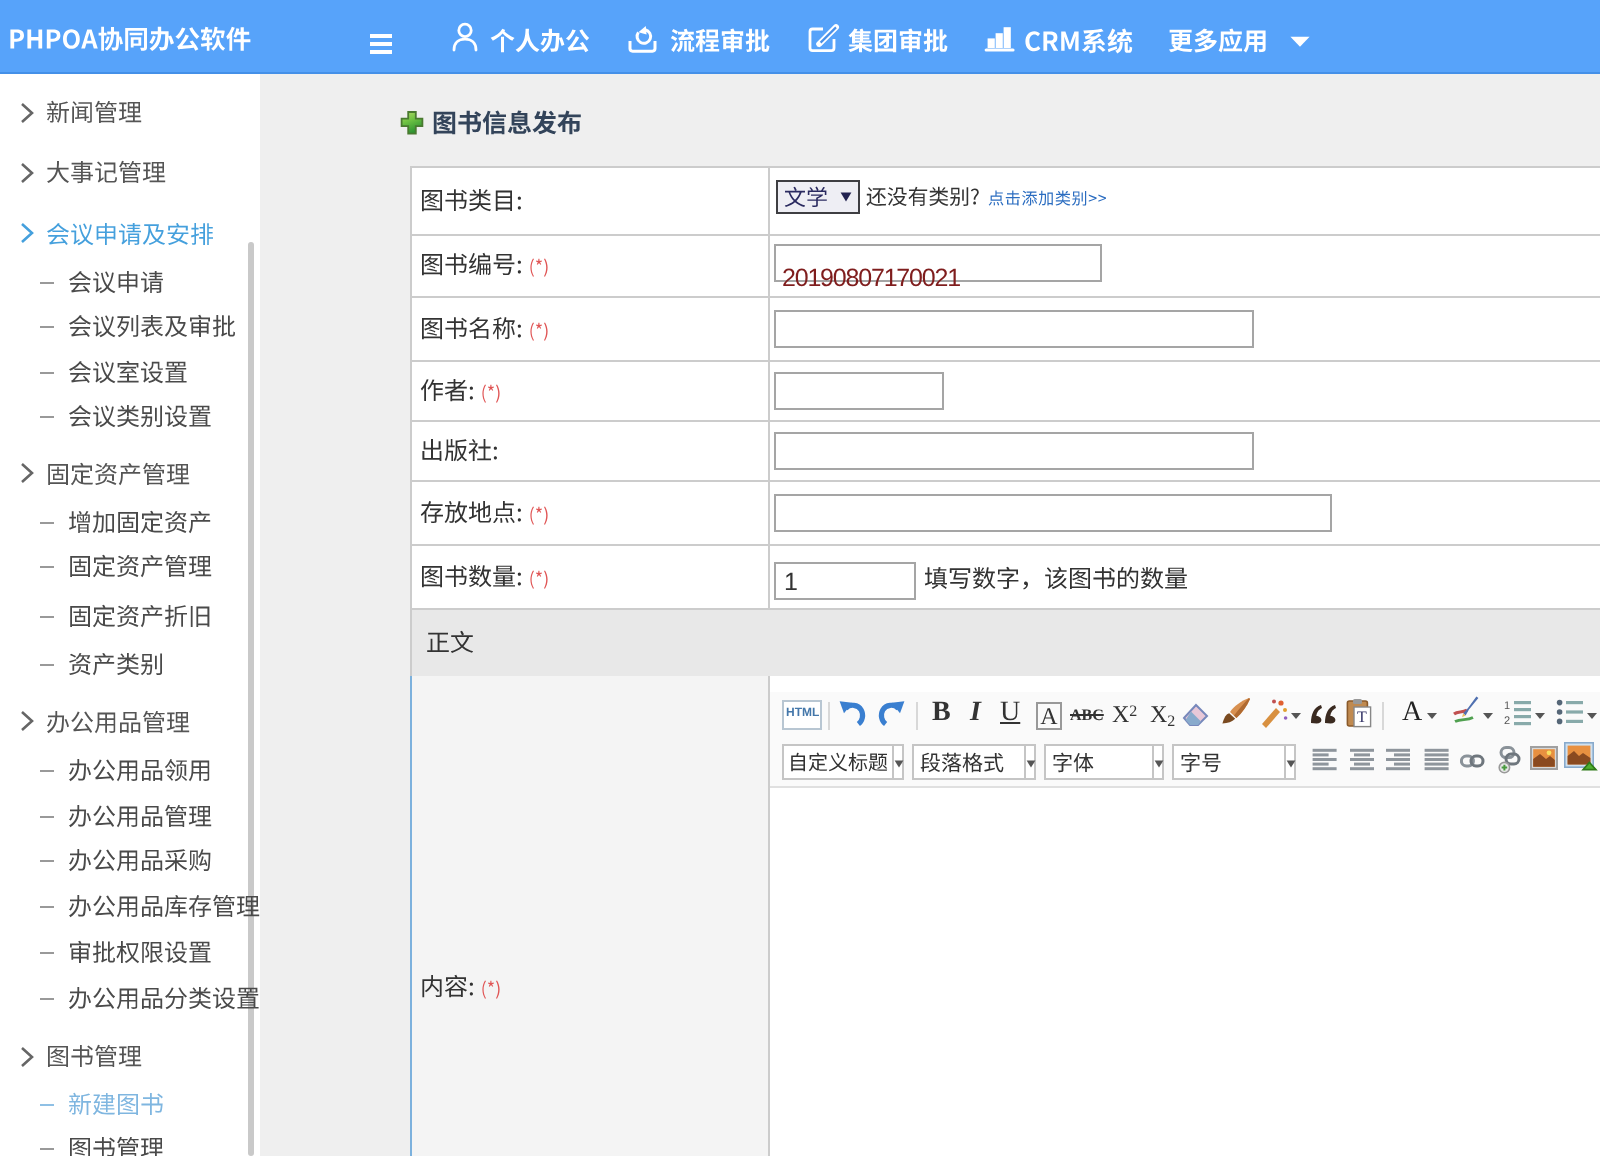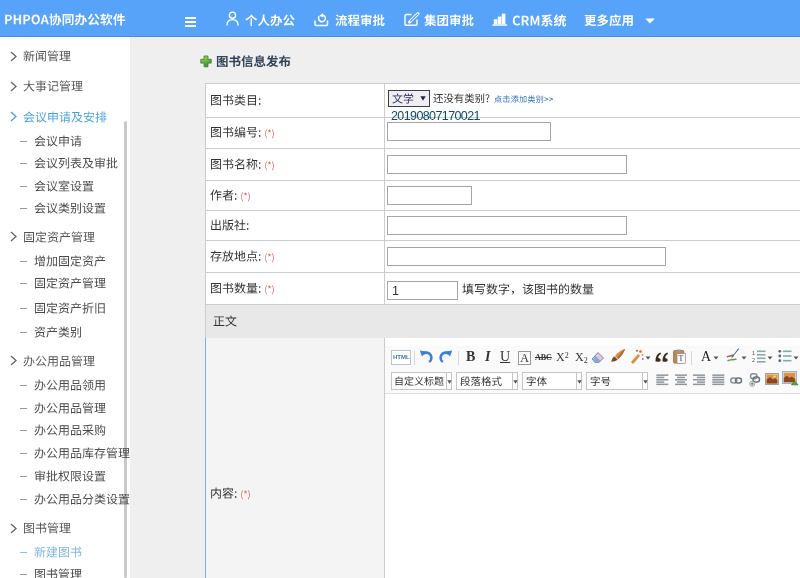--- a/index.html
+++ b/index.html
@@ -241,21 +241,21 @@
 <svg class="abs" style="left:419.5px;top:95.5px" width="6" height="5">
     <path d="M0.3 0.3 L5.7 0.3 L3 4.7 Z" fill="#222250"></path>
   </svg>
 <svg style="position:absolute;left:432.5px;top:93.0px;overflow:visible" width="59" height="12">
     <path d="M7 4.1C7.8 4.8 8.8 5.9 9.3 6.5L9.9 5.9C9.4 5.3 8.4 4.3 7.6 3.6ZM0.9 1C1.4 1.5 2.1 2.3 2.5 2.8L3.1 2.3C2.7 1.8 2 1.1 1.5 0.6ZM3.4 1.1V1.9H6.5C5.7 3.6 4.4 5 2.9 5.9C3.1 6 3.4 6.4 3.5 6.5C4.4 5.9 5.3 5.1 6 4.2V8.5H6.8V3.1C7 2.7 7.2 2.3 7.4 1.9H9.7V1.1ZM2.6 3.9H0.4V4.7H1.8V7.9C1.3 8.1 0.8 8.6 0.2 9.2L0.8 10C1.3 9.3 1.8 8.6 2.2 8.6C2.4 8.6 2.7 9 3.2 9.3C3.9 9.8 4.8 9.9 6.2 9.9C7.2 9.9 9.1 9.8 9.9 9.8C9.9 9.5 10 9.1 10.1 8.9C9.1 9 7.5 9.1 6.2 9.1C5 9.1 4.1 9 3.4 8.6C3 8.3 2.8 8.1 2.6 8Z M11.3 1.1C11.9 1.5 12.7 2 13.2 2.3L13.6 1.7C13.2 1.4 12.3 0.9 11.7 0.6ZM10.8 3.9C11.4 4.3 12.3 4.8 12.7 5.1L13.1 4.4C12.7 4.1 11.8 3.7 11.2 3.4ZM11.1 9.3 11.7 9.8C12.3 8.9 13 7.6 13.5 6.5L12.9 6C12.4 7.2 11.6 8.5 11.1 9.3ZM15 0.8V2C15 2.8 14.8 3.6 13.4 4.3C13.6 4.4 13.8 4.7 13.9 4.9C15.5 4.1 15.8 3 15.8 2V1.5H17.8V3.1C17.8 3.9 18 4.2 18.8 4.2C18.9 4.2 19.6 4.2 19.7 4.2C20 4.2 20.2 4.2 20.3 4.2C20.3 4 20.3 3.7 20.3 3.4C20.1 3.5 19.9 3.5 19.7 3.5C19.6 3.5 19 3.5 18.8 3.5C18.6 3.5 18.6 3.4 18.6 3.1V0.8ZM18.5 5.7C18.1 6.5 17.6 7.2 16.8 7.7C16.1 7.2 15.6 6.5 15.2 5.7ZM13.9 5V5.7H14.6L14.4 5.8C14.8 6.7 15.4 7.5 16.2 8.2C15.3 8.7 14.2 9.1 13.2 9.3C13.3 9.4 13.5 9.8 13.6 10C14.7 9.7 15.8 9.3 16.8 8.7C17.7 9.3 18.7 9.7 19.9 10C20 9.8 20.3 9.4 20.4 9.3C19.3 9.1 18.3 8.7 17.5 8.2C18.4 7.4 19.2 6.5 19.6 5.2L19.1 5L19 5Z M24.9 0.4C24.7 0.9 24.6 1.3 24.4 1.8H21.5V2.5H24.1C23.4 3.9 22.5 5.1 21.2 6C21.4 6.1 21.6 6.4 21.7 6.6C22.4 6.1 23 5.6 23.5 4.9V10H24.2V7.9H28.6V9C28.6 9.2 28.5 9.2 28.4 9.2C28.2 9.2 27.5 9.2 26.8 9.2C26.9 9.4 27.1 9.7 27.1 10C28 10 28.6 10 28.9 9.8C29.2 9.7 29.3 9.5 29.3 9V3.7H24.3C24.5 3.3 24.7 2.9 24.9 2.5H30.6V1.8H25.2C25.4 1.4 25.5 1 25.7 0.6ZM24.2 6.1H28.6V7.2H24.2ZM24.2 5.5V4.4H28.6V5.5Z M39 0.6C38.7 1 38.3 1.7 37.9 2.1L38.5 2.3C38.9 1.9 39.4 1.4 39.8 0.9ZM33.1 0.9C33.5 1.4 34 2 34.2 2.4L34.9 2C34.7 1.6 34.2 1.1 33.7 0.6ZM36 0.4V2.4H31.9V3.2H35.4C34.5 4 33.1 4.8 31.8 5.1C31.9 5.2 32.1 5.5 32.3 5.7C33.7 5.3 35.1 4.5 36 3.5V5.2H36.8V3.7C38.1 4.3 39.6 5.2 40.5 5.7L40.9 5.1C40 4.6 38.5 3.8 37.3 3.2H40.9V2.4H36.8V0.4ZM36 5.4C36 5.8 35.9 6.2 35.8 6.6H31.9V7.3H35.5C35 8.3 34 8.9 31.7 9.3C31.8 9.4 32 9.8 32.1 10C34.7 9.5 35.8 8.7 36.4 7.4C37.2 8.8 38.6 9.7 40.7 10C40.8 9.8 41 9.4 41.2 9.3C39.3 9 37.9 8.4 37.2 7.3H40.9V6.6H36.6C36.7 6.2 36.8 5.8 36.8 5.4Z M48.1 1.7V7.4H48.9V1.7ZM50.3 0.6V9C50.3 9.2 50.3 9.2 50.1 9.2C49.9 9.2 49.3 9.2 48.6 9.2C48.7 9.4 48.8 9.8 48.8 10C49.8 10 50.3 10 50.6 9.8C51 9.7 51.1 9.5 51.1 9V0.6ZM43.3 1.6H46V3.6H43.3ZM42.6 0.9V4.3H46.7V0.9ZM44 4.6 44 5.5H42.2V6.2H43.9C43.7 7.6 43.3 8.8 41.9 9.4C42.1 9.6 42.3 9.8 42.4 10C43.9 9.2 44.4 7.9 44.7 6.2H46.1C46 8.1 45.9 8.9 45.7 9.1C45.7 9.2 45.6 9.2 45.4 9.2C45.2 9.2 44.8 9.2 44.4 9.1C44.5 9.3 44.6 9.6 44.6 9.9C45.1 9.9 45.5 9.9 45.8 9.9C46 9.8 46.2 9.8 46.4 9.6C46.7 9.2 46.8 8.3 46.9 5.8C46.9 5.7 46.9 5.5 46.9 5.5H44.7L44.8 4.6Z M53.9 6.9H54.7C54.5 5.2 56.4 4.6 56.4 3.1C56.4 1.9 55.6 1.2 54.4 1.2C53.6 1.2 52.9 1.6 52.4 2.2L53 2.7C53.4 2.3 53.8 2 54.3 2C55.1 2 55.5 2.5 55.5 3.1C55.5 4.4 53.6 5 53.9 6.9ZM54.3 9.3C54.7 9.3 55 9 55 8.6C55 8.1 54.7 7.8 54.3 7.8C53.9 7.8 53.6 8.1 53.6 8.6C53.6 9 53.9 9.3 54.3 9.3Z" fill="#333333"></path>
   </svg>
 <svg style="position:absolute;left:494.0px;top:95.1px;overflow:visible" width="62" height="9">
     <path d="M1.9 3.4H6.2V4.8H1.9ZM2.8 6.1C2.9 6.6 2.9 7.3 2.9 7.7L3.5 7.6C3.5 7.2 3.5 6.6 3.3 6ZM4.4 6.1C4.7 6.6 4.9 7.3 5 7.7L5.6 7.5C5.5 7.1 5.2 6.5 5 6ZM6.1 6C6.5 6.5 6.9 7.3 7.1 7.7L7.7 7.5C7.5 7 7 6.3 6.6 5.8ZM1.4 5.9C1.2 6.5 0.8 7.1 0.3 7.5L0.9 7.8C1.3 7.3 1.7 6.7 2 6ZM1.3 2.8V5.4H6.8V2.8H4.3V1.8H7.4V1.2H4.3V0.3H3.7V2.8Z M9.5 4.7V7.3H14.6V7.8H15.3V4.7H14.6V6.7H12.7V4.1H15.9V3.5H12.7V2.2H15.4V1.6H12.7V0.3H12.1V1.6H9.5V2.2H12.1V3.5H8.9V4.1H12.1V6.7H10.2V4.7Z M20 4.8C19.8 5.4 19.5 6.1 19 6.5L19.4 6.9C19.9 6.4 20.3 5.6 20.5 5ZM21.9 5.1C22.1 5.6 22.4 6.3 22.4 6.8L22.9 6.6C22.9 6.2 22.6 5.5 22.4 4.9ZM22.9 4.9C23.4 5.5 23.9 6.3 24 6.9L24.6 6.6C24.3 6.1 23.9 5.2 23.4 4.6ZM21 3.9V7.1C21 7.2 21 7.2 20.9 7.2C20.8 7.2 20.4 7.2 20 7.2C20.1 7.4 20.2 7.6 20.2 7.8C20.7 7.8 21.1 7.8 21.3 7.7C21.5 7.6 21.6 7.4 21.6 7.1V3.9ZM17.4 0.8C17.9 1.1 18.4 1.4 18.7 1.7L19.1 1.2C18.8 1 18.2 0.6 17.7 0.4ZM17 3C17.5 3.2 18.1 3.6 18.4 3.8L18.7 3.4C18.4 3.1 17.8 2.8 17.3 2.6ZM17.2 7.3 17.7 7.7C18.1 6.9 18.5 6 18.8 5.2L18.3 4.9C18 5.7 17.5 6.7 17.2 7.3ZM19.3 0.8V1.4H21.1C21 1.7 20.9 2.1 20.8 2.4H19V3H20.5C20.1 3.7 19.5 4.2 18.8 4.6C18.9 4.7 19 4.9 19.1 5.1C20.1 4.6 20.7 3.9 21.2 3H22.2C22.6 3.8 23.4 4.6 24.2 4.9C24.3 4.8 24.4 4.6 24.6 4.5C23.9 4.2 23.2 3.6 22.8 3H24.4V2.4H21.4C21.6 2.1 21.7 1.7 21.8 1.4H24.2V0.8Z M29.7 1.3V7.7H30.3V7.1H31.8V7.6H32.4V1.3ZM30.3 6.5V1.9H31.8V6.5ZM26.6 0.4 26.6 1.9H25.5V2.5H26.6C26.5 4.5 26.3 6.3 25.3 7.4C25.4 7.5 25.6 7.6 25.7 7.8C26.8 6.6 27.1 4.6 27.2 2.5H28.4C28.4 5.6 28.3 6.7 28.1 6.9C28 7 28 7.1 27.8 7C27.7 7 27.4 7 27 7C27.1 7.2 27.1 7.4 27.1 7.6C27.5 7.6 27.9 7.7 28.1 7.6C28.3 7.6 28.5 7.5 28.6 7.3C28.9 7 29 5.8 29 2.2C29 2.1 29 1.9 29 1.9H27.2L27.2 0.4Z M39.4 0.5C39.2 0.8 38.9 1.3 38.6 1.6L39.1 1.8C39.4 1.5 39.8 1.1 40.1 0.7ZM34.9 0.7C35.2 1.1 35.6 1.5 35.7 1.9L36.3 1.6C36.1 1.3 35.7 0.8 35.4 0.5ZM37.1 0.3V1.9H34V2.5H36.6C36 3.1 34.9 3.7 33.8 4C34 4.1 34.1 4.3 34.2 4.5C35.3 4.1 36.4 3.5 37.1 2.7V4.1H37.7V2.8C38.8 3.4 40 4 40.6 4.4L40.9 3.9C40.3 3.5 39.1 2.9 38.1 2.5H41V1.9H37.7V0.3ZM37.2 4.2C37.1 4.6 37.1 4.8 37 5.1H33.9V5.7H36.8C36.4 6.4 35.5 6.9 33.8 7.2C33.9 7.4 34 7.6 34.1 7.8C36.1 7.4 37 6.7 37.4 5.7C38.1 6.9 39.2 7.5 40.8 7.8C40.9 7.6 41.1 7.3 41.2 7.2C39.7 7 38.6 6.5 38 5.7H41V5.1H37.6C37.7 4.8 37.7 4.5 37.8 4.2Z M46.8 1.3V5.8H47.4V1.3ZM48.5 0.5V7C48.5 7.1 48.5 7.2 48.3 7.2C48.2 7.2 47.7 7.2 47.2 7.2C47.3 7.3 47.4 7.6 47.4 7.8C48.1 7.8 48.5 7.8 48.8 7.7C49 7.6 49.1 7.4 49.1 7V0.5ZM43.1 1.2H45.2V2.8H43.1ZM42.5 0.7V3.3H45.7V0.7ZM43.7 3.5 43.6 4.3H42.2V4.8H43.6C43.4 5.9 43 6.8 42 7.4C42.1 7.5 42.3 7.7 42.4 7.8C43.6 7.2 44 6.1 44.1 4.8H45.3C45.2 6.3 45.1 6.9 45 7.1C44.9 7.1 44.8 7.1 44.7 7.1C44.6 7.1 44.3 7.1 43.9 7.1C44 7.3 44.1 7.5 44.1 7.7C44.4 7.7 44.8 7.7 45 7.7C45.2 7.7 45.3 7.6 45.5 7.4C45.7 7.2 45.8 6.5 45.9 4.5C45.9 4.4 45.9 4.3 45.9 4.3H44.2L44.2 3.5Z M50.4 5.9 54.3 4.4V3.8L50.4 2.3V2.9L52.3 3.7L53.5 4.1V4.1L52.3 4.6L50.4 5.3Z M55.2 5.9 59 4.4V3.8L55.2 2.3V2.9L57.1 3.7L58.3 4.1V4.1L57.1 4.6L55.2 5.3Z" fill="#2a6cc0"></path>
   </svg>
 <div class="abs" style="left:387px;top:121.5px;width:164px;height:19px;background:#fff;border:1px solid #a5a5a5"></div>
-<div class="abs" style="left:391px;top:109px;font-size:12.5px;letter-spacing:-0.6px;color:#0c4a6e">20190807170021</div>
+<div class="abs" style="left:391px;top:132px;font-size:12.5px;letter-spacing:-0.6px;color:#7f1d1d">20190807170021</div>
 <div class="abs" style="left:387px;top:155.0px;width:240px;height:19px;background:#fff;border:1px solid #a5a5a5"></div>
 <div class="abs" style="left:387px;top:186.0px;width:85px;height:19px;background:#fff;border:1px solid #a5a5a5"></div>
 <div class="abs" style="left:387px;top:216.0px;width:240px;height:19px;background:#fff;border:1px solid #a5a5a5"></div>
 <div class="abs" style="left:387px;top:247.0px;width:279px;height:19px;background:#fff;border:1px solid #a5a5a5"></div>
 <div class="abs" style="left:387px;top:281.0px;width:71px;height:19px;background:#fff;border:1px solid #a5a5a5"></div>
 <div class="abs" style="left:392px;top:283.5px;font-size:12.5px;color:#333">1</div>
 <svg style="position:absolute;left:462.0px;top:283.4px;overflow:visible" width="134" height="14">
     <path d="M8.4 9.8C9.2 10.3 10.2 11 10.8 11.5L11.4 10.9C10.8 10.4 9.8 9.7 9 9.3ZM6.4 9.3C5.9 9.8 4.7 10.5 3.8 10.9C4 11.1 4.3 11.3 4.4 11.5C5.3 11.1 6.4 10.4 7.2 9.8ZM7.3 0.5C7.3 0.8 7.2 1.2 7.2 1.6H4.5V2.3H7L6.9 3.1H5.1V8.5H4V9.3H11.5V8.5H10.4V3.1H7.7L7.9 2.3H11.2V1.6H8.1L8.3 0.6ZM5.9 8.5V7.7H9.6V8.5ZM5.9 5.1H9.6V5.8H5.9ZM5.9 4.5V3.8H9.6V4.5ZM5.9 6.4H9.6V7.1H5.9ZM0.4 8.9 0.7 9.8C1.7 9.4 2.9 8.9 4.1 8.4L4 7.6L2.7 8.1V4.2H4.1V3.4H2.7V0.6H1.8V3.4H0.5V4.2H1.8V8.4C1.3 8.6 0.8 8.8 0.4 8.9Z M12.9 1.1V3.5H13.8V2H22.1V3.5H23.1V1.1ZM13.1 8V8.9H19.9V8ZM15.6 2.2C15.3 3.6 14.9 5.6 14.6 6.7H20.9C20.7 9.1 20.4 10.1 20.1 10.4C20 10.5 19.8 10.6 19.5 10.6C19.2 10.6 18.4 10.5 17.6 10.5C17.8 10.7 17.9 11.1 17.9 11.3C18.7 11.4 19.5 11.4 19.8 11.4C20.3 11.3 20.6 11.3 20.9 11C21.3 10.5 21.6 9.3 21.9 6.3C21.9 6.2 21.9 5.9 21.9 5.9H15.7L16.1 4.4H21.6V3.6H16.2L16.5 2.3Z M29.3 0.7C29.1 1.2 28.7 1.9 28.4 2.3L29 2.6C29.3 2.2 29.7 1.6 30.1 1ZM25.1 1C25.4 1.5 25.7 2.2 25.8 2.6L26.5 2.3C26.4 1.9 26.1 1.2 25.7 0.8ZM28.9 7.4C28.6 8.1 28.3 8.6 27.8 9C27.3 8.8 26.9 8.6 26.4 8.4C26.6 8.1 26.8 7.8 27 7.4ZM25.3 8.7C25.9 9 26.6 9.3 27.2 9.6C26.4 10.1 25.5 10.5 24.5 10.7C24.6 10.9 24.8 11.2 24.9 11.4C26 11.1 27 10.7 27.9 10C28.3 10.2 28.7 10.4 28.9 10.6L29.5 10C29.2 9.9 28.9 9.6 28.5 9.4C29.1 8.7 29.6 7.9 29.9 6.9L29.4 6.6L29.3 6.7H27.3L27.6 6.1L26.8 5.9C26.7 6.2 26.6 6.4 26.5 6.7H24.8V7.4H26.1C25.8 7.9 25.6 8.4 25.3 8.7ZM27.1 0.5V2.7H24.6V3.5H26.8C26.2 4.2 25.3 5 24.5 5.3C24.6 5.5 24.9 5.8 25 6C25.7 5.6 26.5 5 27.1 4.2V5.7H27.9V4.1C28.5 4.5 29.2 5.1 29.5 5.3L30 4.7C29.7 4.5 28.7 3.8 28.1 3.5H30.4V2.7H27.9V0.5ZM31.5 0.6C31.2 2.7 30.7 4.7 29.8 6C30 6.1 30.3 6.4 30.5 6.5C30.8 6.1 31 5.5 31.3 5C31.5 6.1 31.9 7.2 32.3 8.2C31.7 9.3 30.7 10.2 29.4 10.8C29.6 11 29.8 11.4 29.9 11.6C31.1 10.9 32.1 10.1 32.8 9C33.4 10 34.1 10.8 35.1 11.4C35.2 11.2 35.5 10.9 35.7 10.7C34.7 10.2 33.9 9.3 33.3 8.2C33.9 6.9 34.3 5.4 34.6 3.6H35.4V2.8H32C32.1 2.1 32.3 1.4 32.4 0.7ZM33.7 3.6C33.5 5 33.2 6.2 32.8 7.2C32.3 6.2 32 4.9 31.8 3.6Z M41.5 6.2V7H36.8V7.8H41.5V10.4C41.5 10.6 41.5 10.6 41.2 10.6C41 10.6 40.2 10.6 39.4 10.6C39.6 10.8 39.8 11.3 39.8 11.5C40.8 11.5 41.5 11.5 41.9 11.4C42.3 11.2 42.5 10.9 42.5 10.4V7.8H47.2V7H42.5V6.5C43.5 6 44.6 5.1 45.3 4.4L44.7 3.9L44.5 3.9H38.8V4.8H43.6C43 5.3 42.2 5.9 41.5 6.2ZM41.1 0.7C41.3 1 41.5 1.4 41.7 1.7H37V4.2H37.8V2.6H46.1V4.2H47V1.7H42.8C42.6 1.3 42.3 0.8 42 0.4Z M49.9 11.8C51.1 11.4 52 10.4 52 9.1C52 8.3 51.6 7.7 50.9 7.7C50.4 7.7 50 8 50 8.6C50 9.2 50.4 9.5 50.9 9.5L51.1 9.4C51.1 10.3 50.5 10.8 49.6 11.2Z M61.4 1.1C62 1.8 62.7 2.6 63.1 3.2L63.7 2.6C63.4 2.1 62.6 1.2 62 0.6ZM60.6 4.2V5.1H62.5V9.5C62.5 10.1 62.1 10.5 61.9 10.7C62 10.9 62.3 11.2 62.4 11.4C62.5 11.2 62.8 10.9 64.7 9.6C64.6 9.4 64.5 9 64.5 8.8L63.3 9.6V4.2ZM67.1 0.6C67.3 1.1 67.5 1.6 67.7 2.1H64.3V2.9H66.9C66.4 3.6 65.7 4.6 65.4 4.9C65.2 5.1 64.8 5.2 64.6 5.2C64.7 5.4 64.8 5.9 64.9 6.1C65.1 6 65.5 6 67.9 5.8C67 6.8 65.7 7.6 64.4 8.2C64.5 8.4 64.8 8.7 64.9 8.9C67.2 7.9 69.1 6.1 70.2 4.2L69.4 3.9C69.2 4.2 68.9 4.6 68.7 5L66.3 5.1C66.8 4.5 67.5 3.6 67.9 2.9H71.3V2.1H68.7C68.6 1.6 68.3 0.9 67.9 0.4ZM70.3 6C69.2 8 66.7 9.8 63.9 10.8C64 11 64.3 11.3 64.4 11.6C65.9 11 67.2 10.3 68.4 9.4C69.2 10.1 70.2 10.9 70.7 11.4L71.4 10.8C70.8 10.3 69.9 9.5 69 8.9C69.9 8.1 70.7 7.3 71.3 6.3Z M76.5 7.2C77.5 7.4 78.7 7.8 79.4 8.2L79.7 7.6C79.1 7.2 77.8 6.9 76.9 6.7ZM75.3 8.7C77 8.9 79 9.4 80.2 9.8L80.6 9.2C79.4 8.8 77.3 8.3 75.7 8.1ZM73 1V11.5H73.9V11H82.1V11.5H83V1ZM73.9 10.2V1.8H82.1V10.2ZM77 2.1C76.4 3 75.3 4 74.3 4.6C74.5 4.7 74.8 5 74.9 5.1C75.3 4.9 75.7 4.6 76 4.3C76.4 4.7 76.8 5 77.3 5.4C76.3 5.8 75.2 6.2 74.1 6.4C74.2 6.6 74.4 6.9 74.5 7.1C75.7 6.9 77 6.4 78.1 5.8C79.1 6.3 80.2 6.8 81.4 7C81.5 6.8 81.7 6.5 81.9 6.3C80.8 6.1 79.8 5.8 78.8 5.4C79.7 4.8 80.5 4.1 81 3.3L80.5 3L80.3 3H77.2C77.4 2.8 77.6 2.6 77.7 2.3ZM76.5 3.8 76.6 3.7H79.7C79.3 4.2 78.7 4.6 78.1 5C77.5 4.6 76.9 4.2 76.5 3.8Z M92.6 1.4C93.4 2 94.4 2.7 94.9 3.2L95.4 2.5C94.9 2 93.9 1.3 93.1 0.8ZM85.5 2.6V3.5H89V5.8H84.7V6.7H89V11.5H89.9V6.7H94.4C94.2 8.4 94.1 9.2 93.8 9.4C93.7 9.5 93.6 9.5 93.3 9.5C93 9.5 92.3 9.5 91.5 9.4C91.7 9.7 91.8 10 91.8 10.3C92.6 10.3 93.3 10.4 93.6 10.3C94.1 10.3 94.3 10.2 94.6 10C94.9 9.6 95.1 8.6 95.3 6.2C95.3 6.1 95.4 5.8 95.4 5.8H93.6V2.6H89.9V0.5H89V2.6ZM89.9 5.8V3.5H92.7V5.8Z M102.6 5.5C103.3 6.4 104.1 7.6 104.5 8.3L105.2 7.8C104.8 7.1 104 5.9 103.3 5.1ZM98.9 0.5C98.8 1 98.6 1.8 98.4 2.4H97V11.2H97.9V10.3H101.2V2.4H99.2C99.4 1.9 99.6 1.2 99.9 0.6ZM97.9 3.2H100.4V5.7H97.9ZM97.9 9.4V6.5H100.4V9.4ZM103.2 0.4C102.8 2.1 102.1 3.7 101.3 4.8C101.5 4.9 101.9 5.2 102.1 5.3C102.5 4.8 102.9 4 103.2 3.2H106.3C106.1 8 105.9 9.9 105.6 10.3C105.4 10.4 105.3 10.5 105 10.5C104.8 10.5 104 10.5 103.2 10.4C103.4 10.6 103.5 11 103.5 11.3C104.2 11.3 104.9 11.3 105.3 11.3C105.8 11.2 106 11.1 106.3 10.8C106.8 10.2 107 8.3 107.1 2.8C107.1 2.7 107.1 2.4 107.1 2.4H103.5C103.7 1.8 103.9 1.2 104 0.6Z M113.3 0.7C113.1 1.2 112.7 1.9 112.4 2.3L113 2.6C113.3 2.2 113.7 1.6 114.1 1ZM109.1 1C109.4 1.5 109.7 2.2 109.8 2.6L110.5 2.3C110.4 1.9 110.1 1.2 109.7 0.8ZM112.9 7.4C112.6 8.1 112.3 8.6 111.8 9C111.3 8.8 110.9 8.6 110.4 8.4C110.6 8.1 110.8 7.8 111 7.4ZM109.3 8.7C109.9 9 110.6 9.3 111.2 9.6C110.4 10.1 109.5 10.5 108.5 10.7C108.6 10.9 108.8 11.2 108.9 11.4C110 11.1 111 10.7 111.9 10C112.3 10.2 112.7 10.4 112.9 10.6L113.5 10C113.2 9.9 112.9 9.6 112.5 9.4C113.1 8.7 113.6 7.9 113.9 6.9L113.4 6.6L113.3 6.7H111.3L111.6 6.1L110.8 5.9C110.7 6.2 110.6 6.4 110.5 6.7H108.8V7.4H110.1C109.8 7.9 109.6 8.4 109.3 8.7ZM111.1 0.5V2.7H108.6V3.5H110.8C110.2 4.2 109.3 5 108.5 5.3C108.6 5.5 108.9 5.8 109 6C109.7 5.6 110.5 5 111.1 4.2V5.7H111.9V4.1C112.5 4.5 113.2 5.1 113.5 5.3L114 4.7C113.7 4.5 112.7 3.8 112.1 3.5H114.4V2.7H111.9V0.5ZM115.5 0.6C115.2 2.7 114.7 4.7 113.8 6C114 6.1 114.3 6.4 114.5 6.5C114.8 6.1 115 5.5 115.3 5C115.5 6.1 115.9 7.2 116.3 8.2C115.7 9.3 114.7 10.2 113.4 10.8C113.6 11 113.8 11.4 113.9 11.6C115.1 10.9 116.1 10.1 116.8 9C117.4 10 118.1 10.8 119.1 11.4C119.2 11.2 119.5 10.9 119.7 10.7C118.7 10.2 117.9 9.3 117.3 8.2C117.9 6.9 118.3 5.4 118.6 3.6H119.4V2.8H116C116.1 2.1 116.3 1.4 116.4 0.7ZM117.7 3.6C117.5 5 117.2 6.2 116.8 7.2C116.3 6.2 116 4.9 115.8 3.6Z M123 2.6H129V3.2H123ZM123 1.4H129V2.1H123ZM122.1 0.9V3.8H129.9V0.9ZM120.6 4.3V5H131.4V4.3ZM122.8 7.3H125.5V8H122.8ZM126.4 7.3H129.3V8H126.4ZM122.8 6.1H125.5V6.8H122.8ZM126.4 6.1H129.3V6.8H126.4ZM120.6 10.5V11.2H131.5V10.5H126.4V9.8H130.5V9.2H126.4V8.5H130.2V5.5H121.9V8.5H125.5V9.2H121.6V9.8H125.5V10.5Z" fill="#333333"></path>
   </svg>
 <div class="abs" style="left:385px;top:346px;width:480px;height:48px;background:#fafafa;border-bottom:1px solid #e0e0e0"></div>

